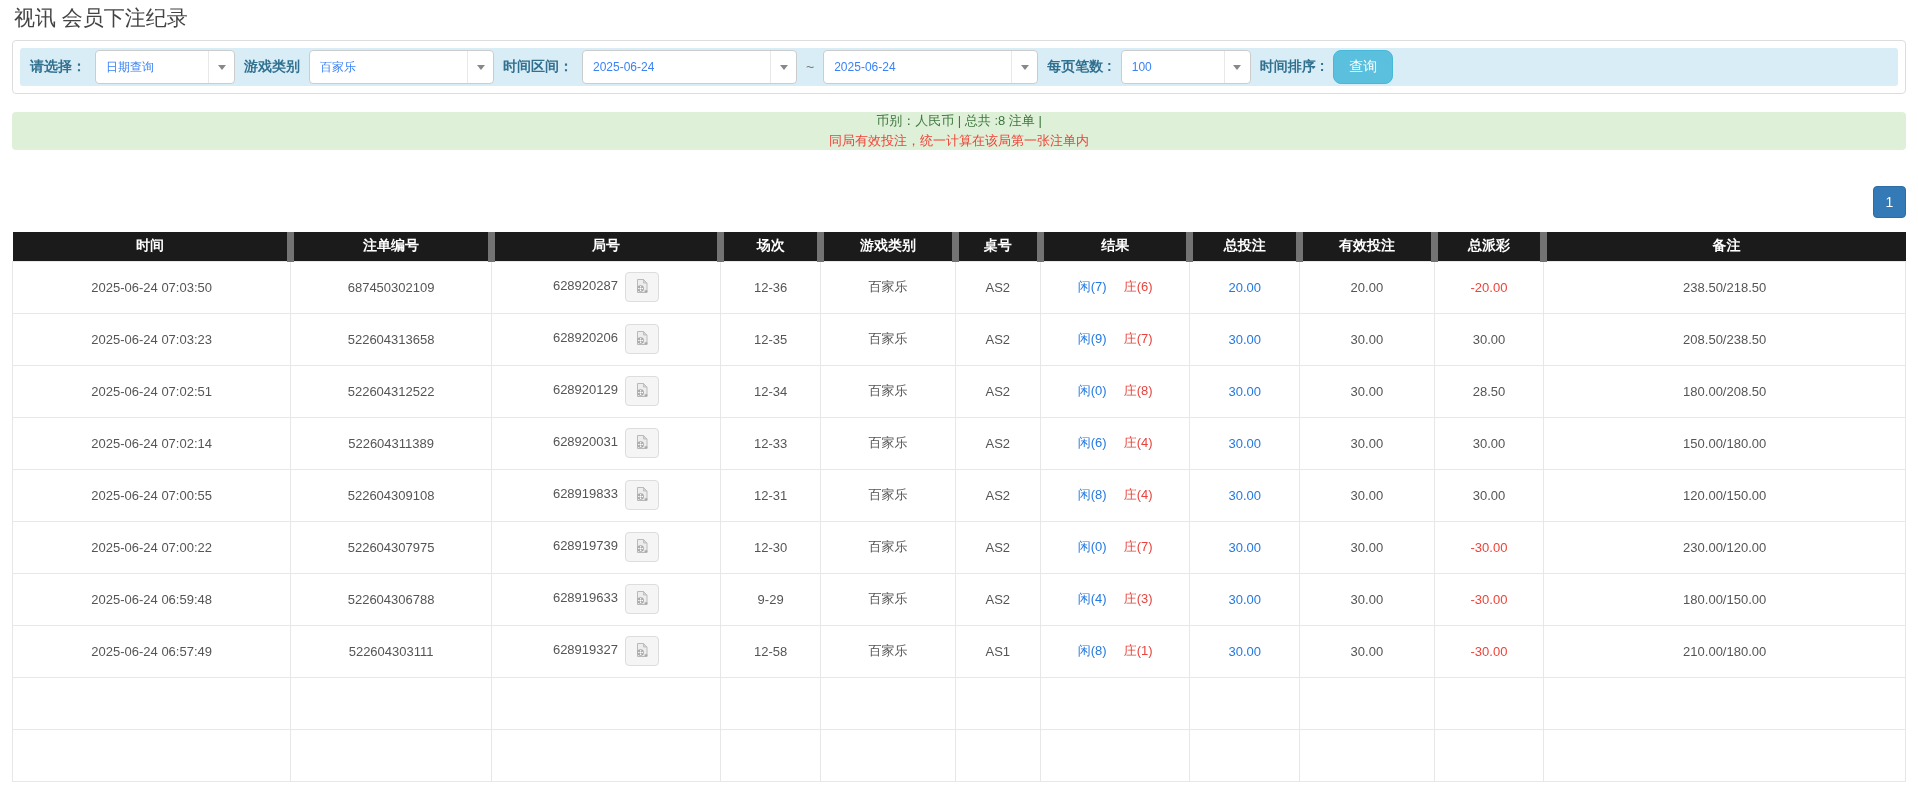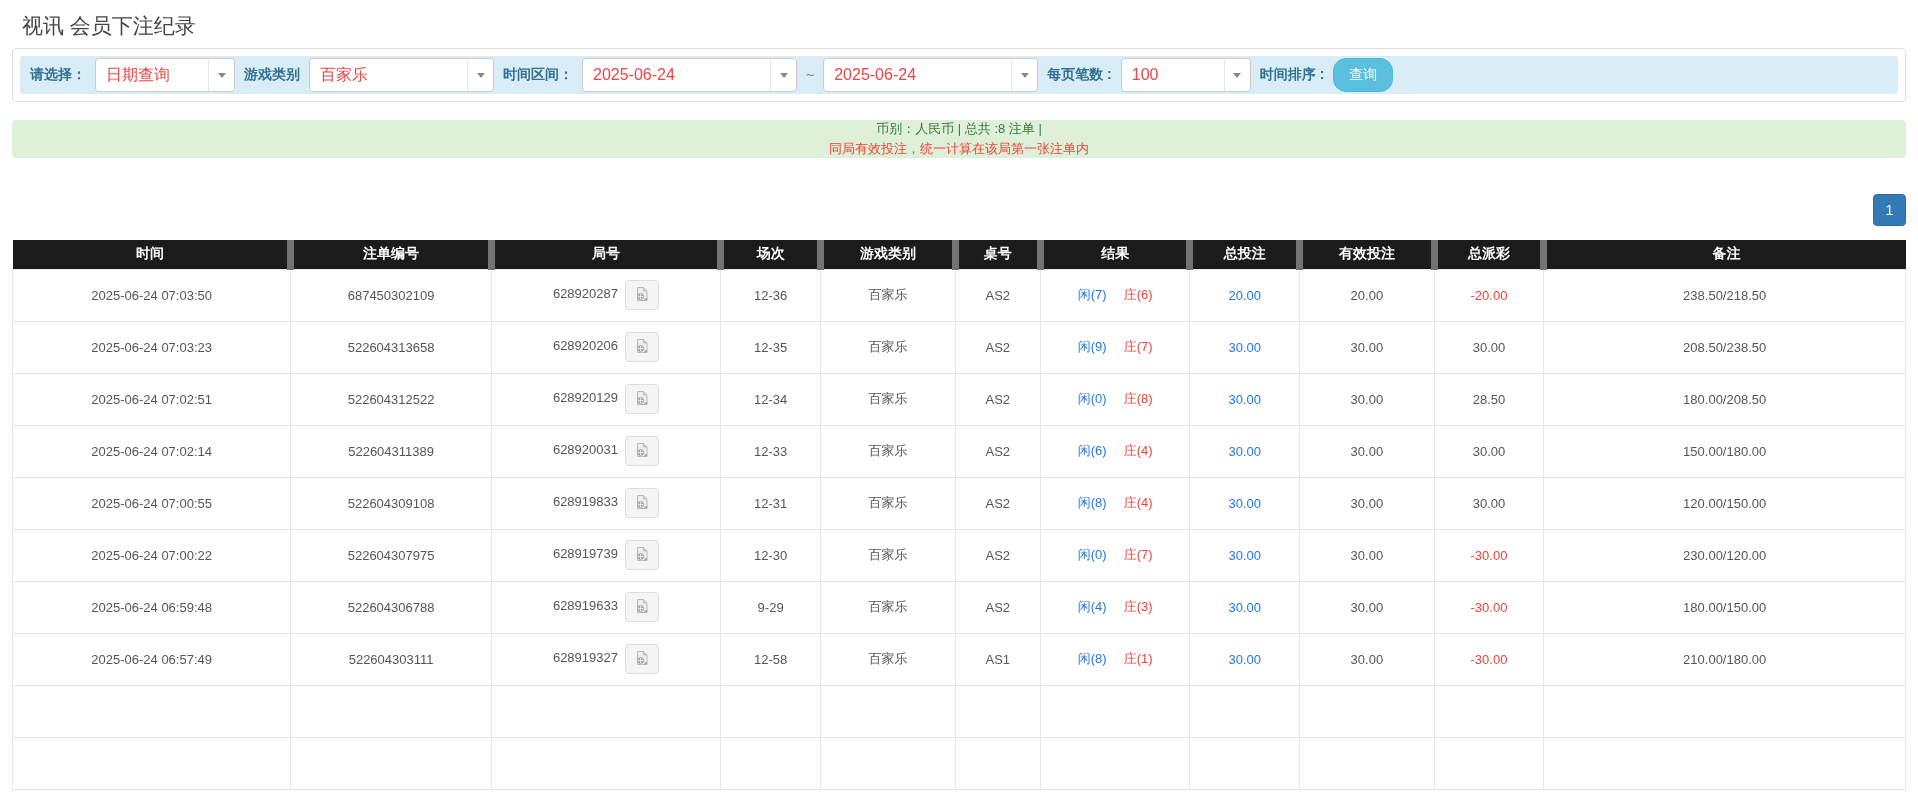--- a/index.html
+++ b/index.html
@@ -1,30 +1,30 @@
 <!DOCTYPE html>
 <html style="--header-bg: #1b1b1b; --filter-bar-bg: #d9edf7; --filter-label: #31708f; --button-bg: #5bc0de; --summary-bg: #dff0d8; --summary-text: #3c763d; --notice-red: #f04238; --page-btn-bg: #337ab7; --link-blue: #2379e2; --player-blue: #2379e2; --banker-red: #e8433c; --negative-red: #f04238; --footer-bg: #9e9e9e;"><head>
 <meta charset="utf-8">
 <style>
   * { box-sizing: border-box; }
   html,body { margin:0; padding:0; background:#fff; }
   body { font-family:"Liberation Sans","DejaVu Sans",sans-serif; }
   .page { width:1918px; height:809px; position:relative; overflow:hidden; background:#fff; }
 
-  .page-title { font-size:21px; color:#444; font-weight:500; margin:8px; padding:5px 0 0 14px; line-height:26px; }
+  .page-title { font-size:21px; color:#444; font-weight:500; margin:0; padding:5px 0 0 14px; line-height:26px; }
 
   .filter-panel { margin:9px 12px 0; border:1px solid #ddd; border-radius:4px; background:#fff; padding:7px; }
   .filter-bar { background:var(--filter-bar-bg,#d9edf7); border-radius:3px; height:38px; display:flex; align-items:center; gap:9px; padding:0 10px; }
   .flabel { color:var(--filter-label,#31708f); font-size:14px; font-weight:bold; white-space:nowrap; }
   .sep { color:#777; font-size:14px; }
-  .sel { background:#fff; border:1px solid #ccc; border-radius:4px; height:34px; display:flex; align-items:center; justify-content:space-between; padding-left:10px; font-size:16px; color:#ef4444; cursor:pointer; flex:0 0 auto; }
+  .sel { background:#fff; border:1px solid #ccc; border-radius:4px; height:34px; display:flex; align-items:center; justify-content:space-between; padding-left:10px; font-size:12px; color:#3b82f6; cursor:pointer; flex:0 0 auto; }
   .sel-v { white-space:nowrap; overflow:hidden; }
   .sel-a { width:26px; height:100%; display:flex; align-items:center; justify-content:center; border-left:1px solid #e8e8e8; }
   .sel-a::after { content:""; border:4px solid transparent; border-top:5px solid #888; margin-top:5px; }
-  .btn-search { background:var(--button-bg,#5bc0de); border:1px solid #46b8da; color:#fff; font-size:14px; height:34px; padding:0 15px; border-radius:13px; cursor:pointer; }
+  .btn-search { background:var(--button-bg,#5bc0de); border:1px solid #46b8da; color:#fff; font-size:14px; height:34px; padding:0 15px; border-radius:8px; cursor:pointer; }
 
   .summary-bar { margin:18px 12px 0; background:var(--summary-bg,#dff0d8); border-radius:4px; height:38px; display:flex; align-items:center; justify-content:space-between; padding:0 16px; font-size:13px;flex-direction:column; }
   .summary-left { color:var(--summary-text,#3c763d); }
   .summary-right { color:var(--notice-red,#f04238); }
 
   .pagination-row { margin:36px 12px 14px; display:flex; justify-content:flex-end; }
   .page-btn { background:var(--page-btn-bg,#337ab7); color:#fff; border:1px solid #2e6da4; border-radius:4px; min-width:33px; height:32px; font-size:14px; display:flex; align-items:center; justify-content:center; cursor:pointer; }
 
   table.records { width:calc(100% - 24px); margin:0 12px; border-collapse:collapse; table-layout:fixed; font-size:13px; color:#555; }
   table.records thead th { background:var(--header-bg,#1b1b1b); color:#fff; font-size:14px; font-weight:bold; height:29px; border-left:7px solid #737373; padding:0; }

